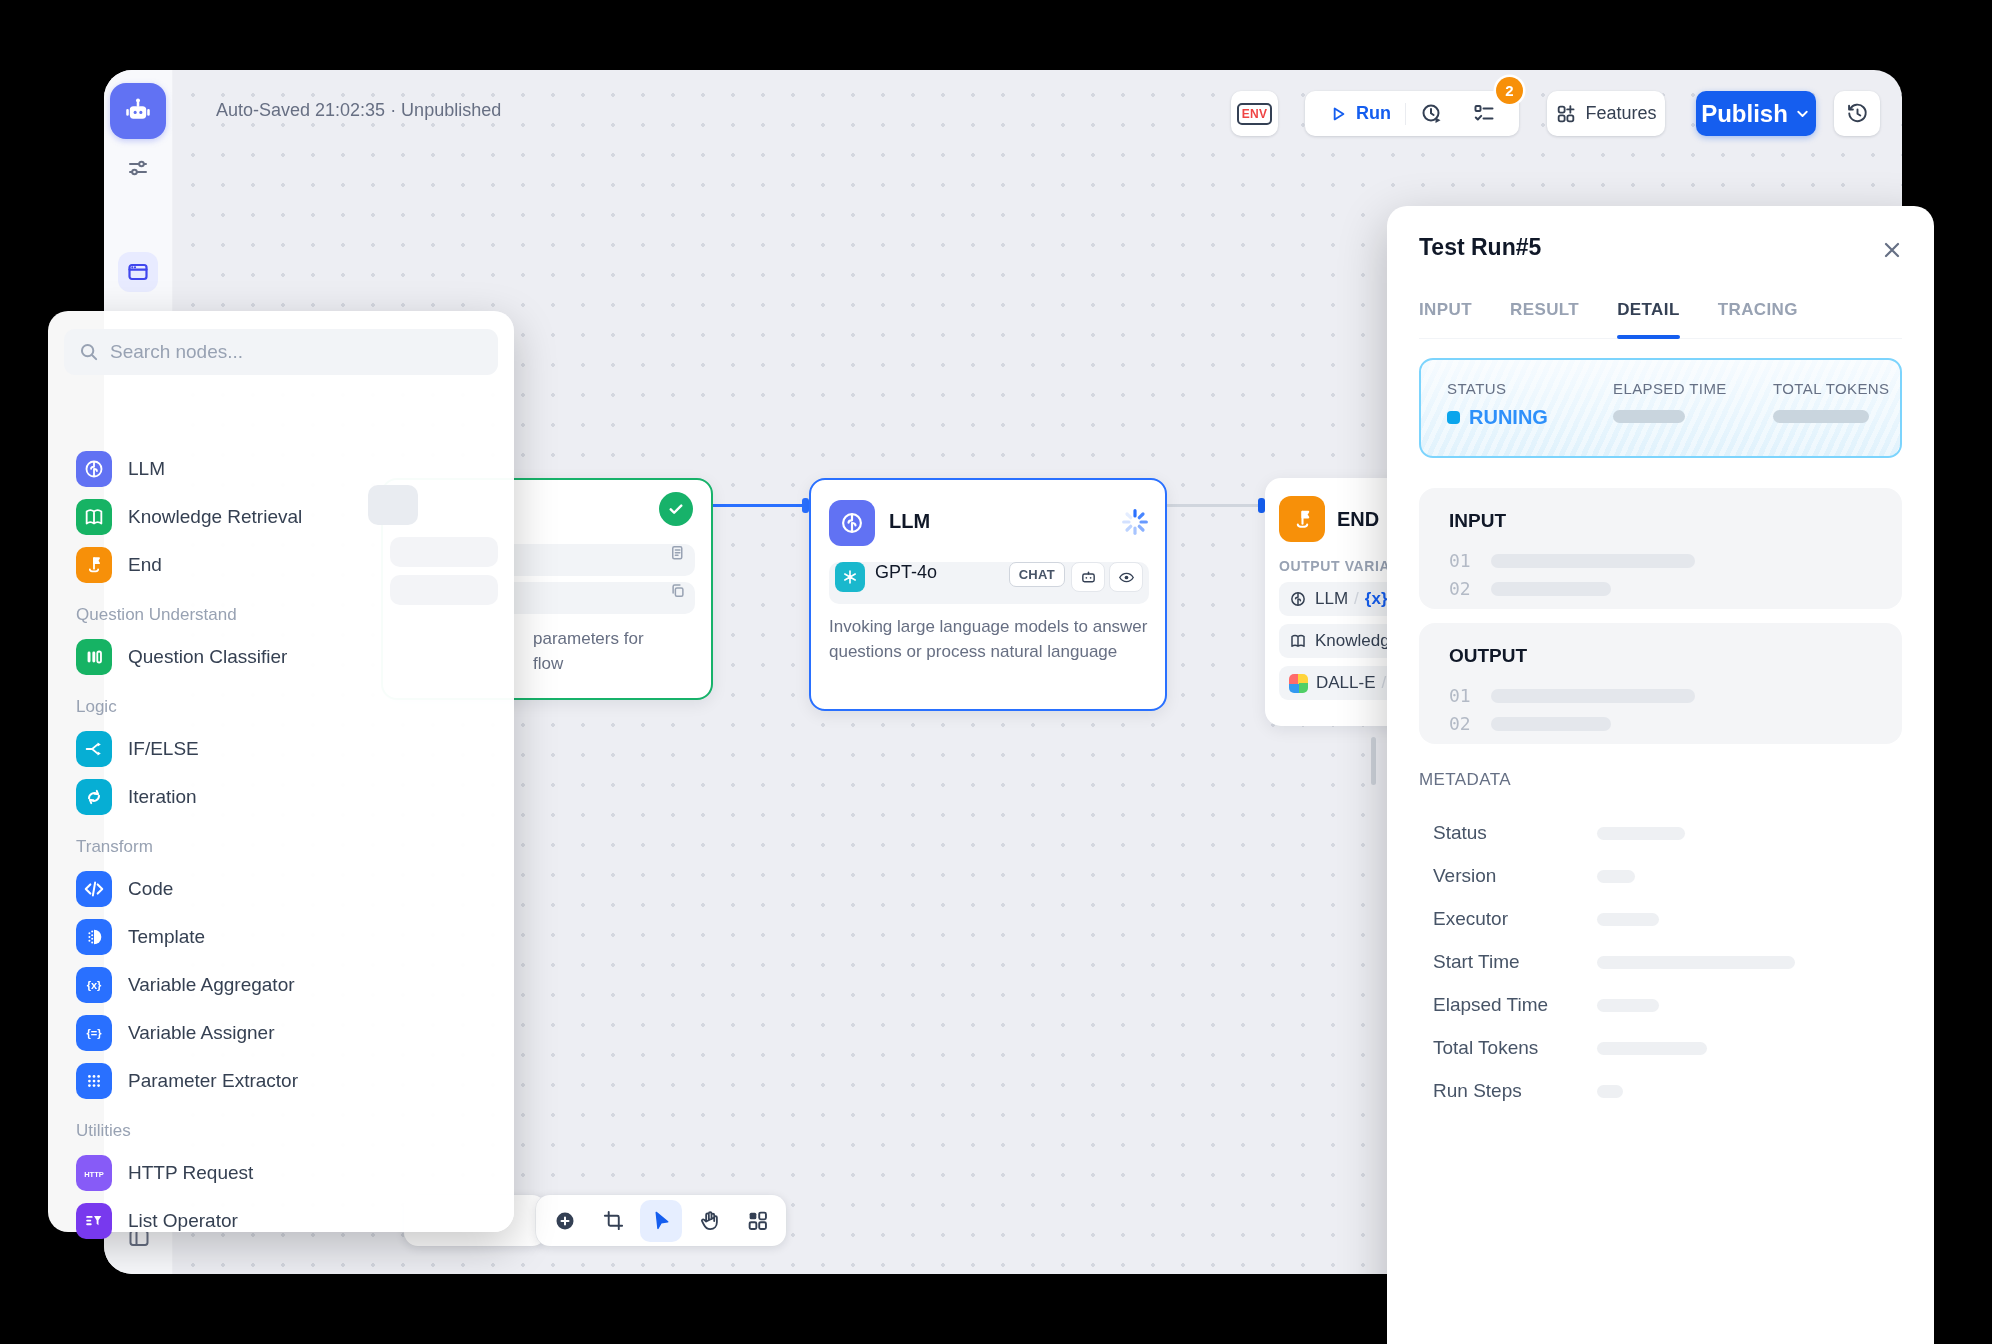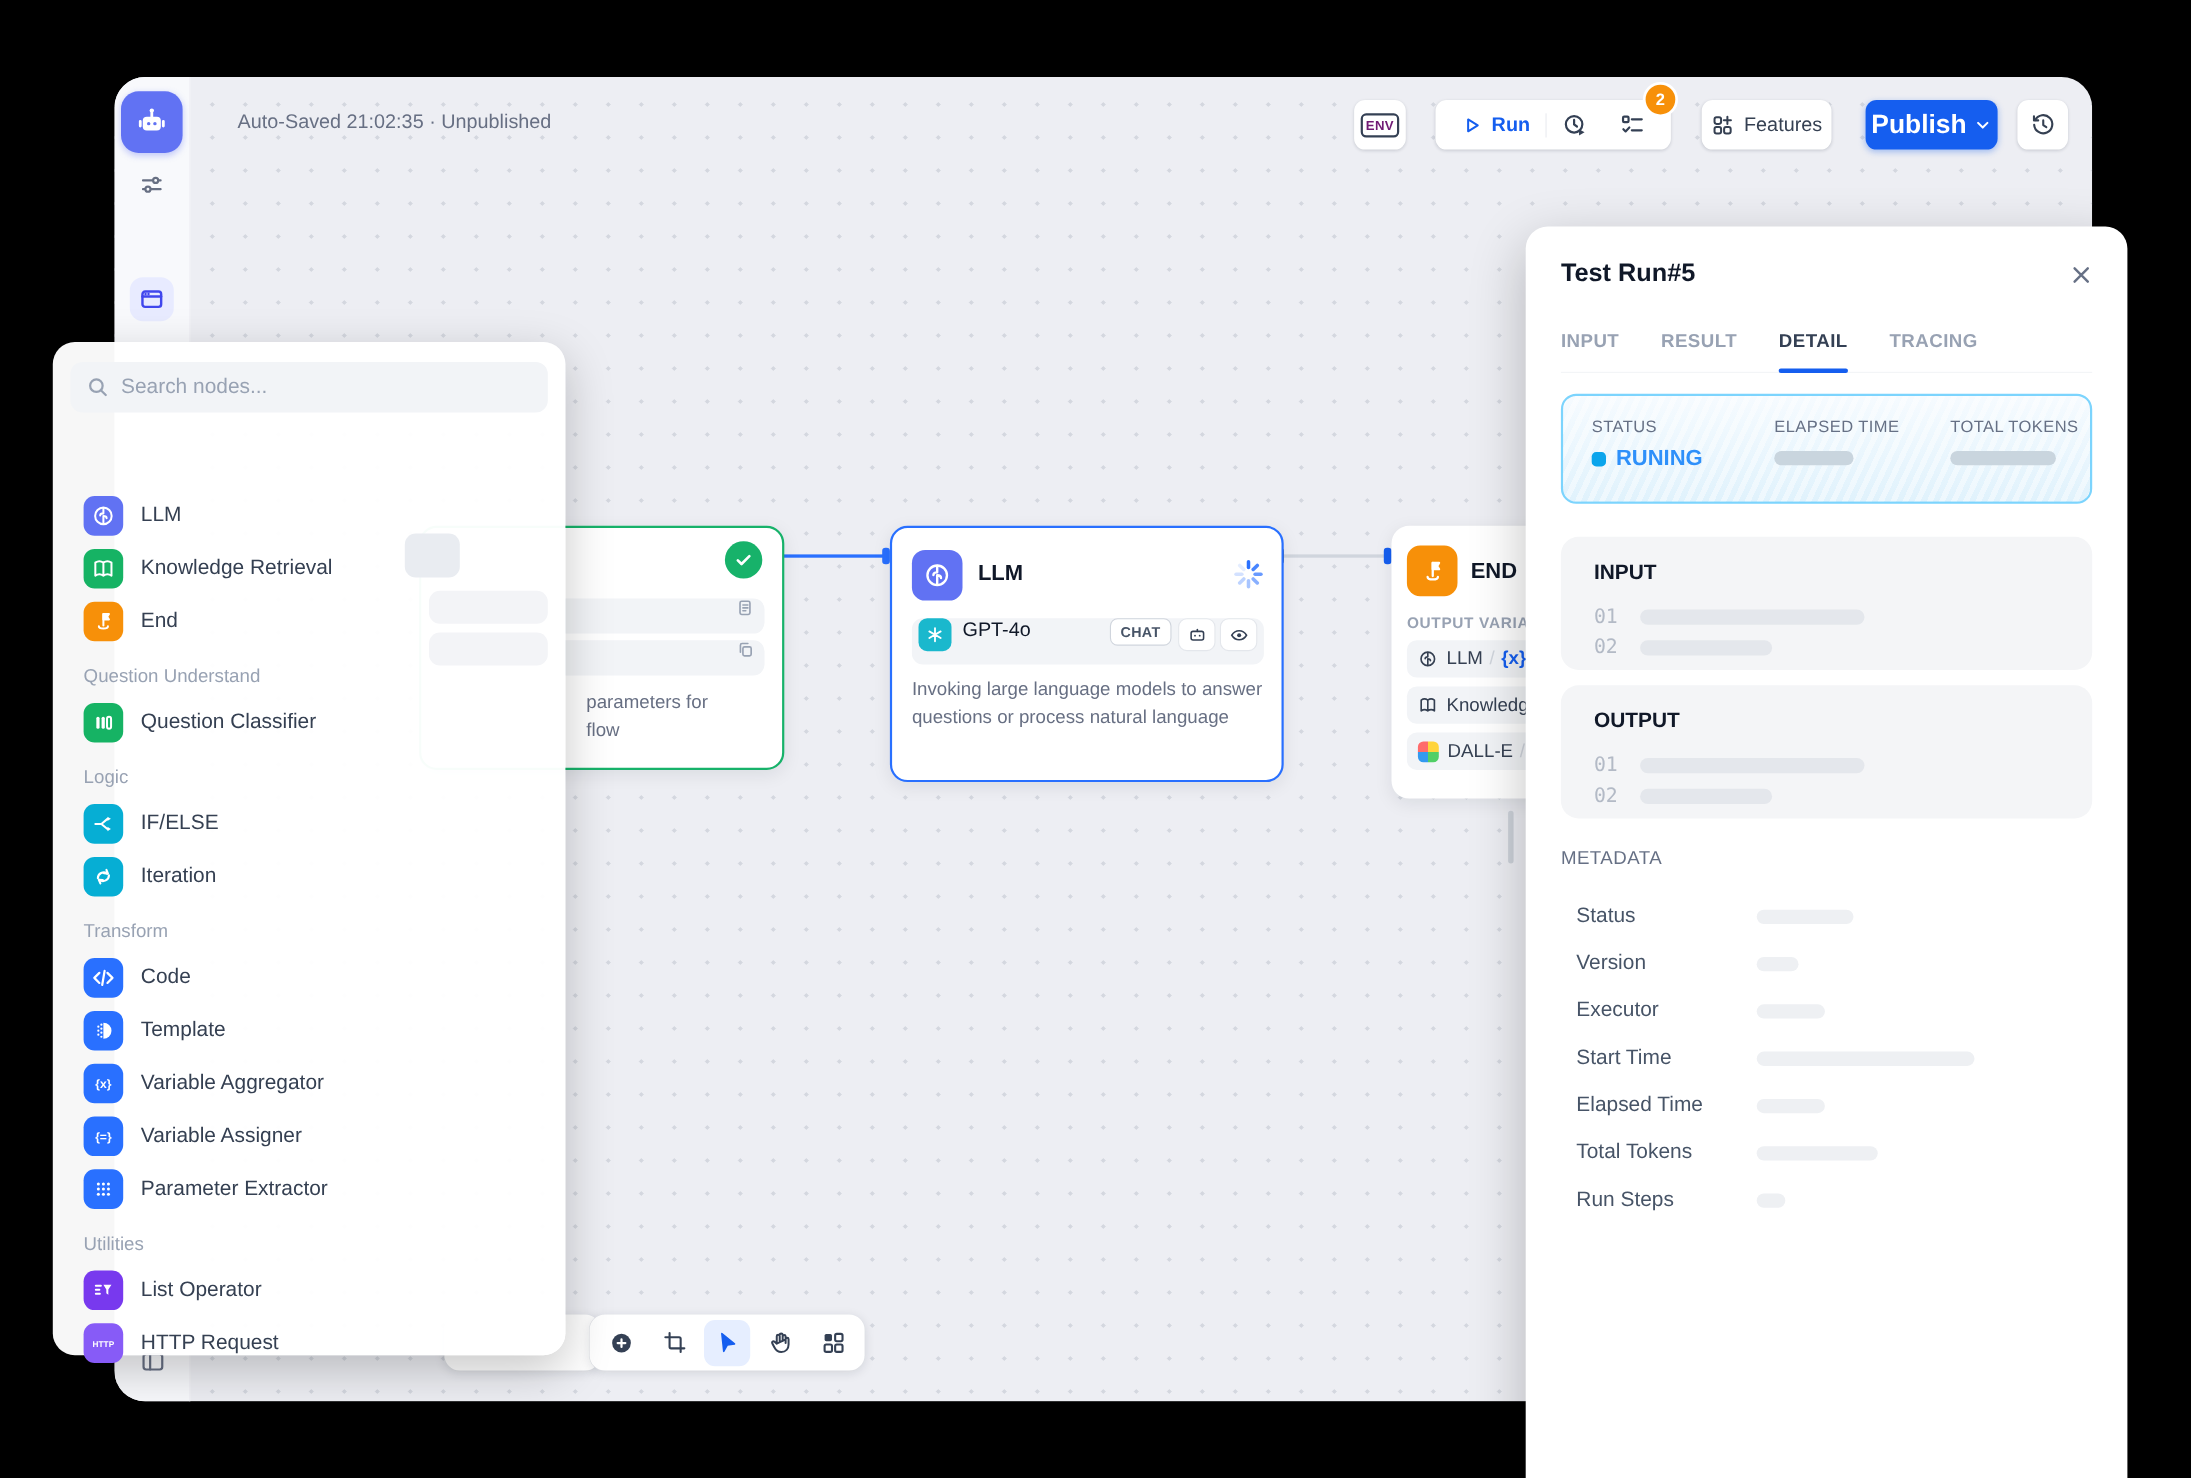--- a/index.html
+++ b/index.html
@@ -13,21 +13,21 @@
   .logo{left:6px;top:13px;width:56px;height:56px;border-radius:16px;display:flex;align-items:center;justify-content:center;box-shadow:0 2px 6px rgba(97,114,243,.35);}
   .sideic{display:flex;align-items:center;justify-content:center;}
   .sideic.active{background:#e8ebff;border-radius:12px;}
   
   .autosave{left:112px;top:30px;font-size:18px;color:#676f83;}
   .tbtn{top:21px;height:45px;background:#fff;border-radius:10px;box-shadow:0 1px 3px rgba(16,24,40,.14),0 0 0 .5px #eaecf0;display:flex;align-items:center;justify-content:center;}
   .runlbl{font-size:18px;font-weight:700;color:#155eef;margin-left:8px;}
   .featlbl{font-size:18px;font-weight:500;color:#354052;margin-left:8px;}
   .pubbtn{top:21px;height:45px;background:#155eef;border-radius:10px;display:flex;align-items:center;justify-content:center;box-shadow:0 2px 6px rgba(21,94,239,.35);}
   .publbl{font-size:24px;font-weight:700;color:#fff;margin-right:6px;}
-  .envtxt{font-size:12px;font-weight:800;color:#701a75;border:2px solid #344054;border-radius:5px;padding:2px 3px;letter-spacing:.3px;}
+  .envtxt{font-size:12px;font-weight:800;color:#ef4444;border:2px solid #344054;border-radius:5px;padding:2px 3px;letter-spacing:.3px;}
   .vline{width:1px;height:22px;background:#eaecf0;}
   .badge{width:27px;height:27px;border-radius:50%;background:#f79009;color:#fff;font-size:15px;font-weight:700;display:flex;align-items:center;justify-content:center;box-shadow:0 0 0 2.5px #fff;}
   
   .node{background:#fff;border-radius:16px;box-shadow:0 4px 16px rgba(16,24,40,.08);}
   .tile{border-radius:10px;display:flex;align-items:center;justify-content:center;}
   .ntitle{font-size:20px;font-weight:700;color:#101828;}
   .gpill{background:#f2f4f7;border-radius:10px;display:flex;align-items:flex-start;}
   .chat{border:1.5px solid #d0d5dd;background:#fff;border-radius:7px;font-size:13px;font-weight:600;color:#475467;padding:4px 9px;letter-spacing:.3px;}
   .chip{border:1.5px solid #e4e7ec;background:#fff;border-radius:8px;width:32px;height:28px;display:flex;align-items:center;justify-content:center;}
   .ndesc{font-size:17px;line-height:25px;color:#676f83;}
@@ -448,35 +448,35 @@
             <circle cx="7" cy="17" r="1.5"></circle>
             <circle cx="12" cy="17" r="1.5"></circle>
             <circle cx="17" cy="17" r="1.5"></circle>
           </svg>
         </span>
       <span class="nlabel">Parameter Extractor</span>
     </div>
 
     <div class="nsec">Utilities</div>
     <div class="nitem">
+      <span class="tile" style="background-color: rgb(135, 91, 247);">
+          <svg class="ic" width="24" height="24" viewBox="0 0 24 24">
+            <text x="12" y="15.5" text-anchor="middle" font-size="7.5" font-weight="bold" fill="#fff" font-family="Liberation Sans">HTTP</text>
+          </svg>
+        </span>
+      <span class="nlabel">HTTP Request</span>
+    </div>
+    <div class="nitem">
       <span class="tile" style="background-color: rgb(120, 57, 238);">
           <svg class="ic" width="22" height="22" viewBox="0 0 24 24" fill="none" stroke="#fff" stroke-width="2" stroke-linecap="round">
             <path d="M4.5 7.5h5M4.5 11.5h3.5M4.5 15.5h4"></path>
             <path d="M12 6.5h8l-3.1 4.6v5.4l-2-1.6v-3.8z" fill="#fff" stroke="none"></path>
           </svg>
         </span>
       <span class="nlabel">List Operator</span>
-    </div>
-    <div class="nitem">
-      <span class="tile" style="background-color: rgb(135, 91, 247);">
-          <svg class="ic" width="24" height="24" viewBox="0 0 24 24">
-            <text x="12" y="15.5" text-anchor="middle" font-size="7.5" font-weight="bold" fill="#fff" font-family="Liberation Sans">HTTP</text>
-          </svg>
-        </span>
-      <span class="nlabel">HTTP Request</span>
     </div>
   </div>
 </div>
 
 <div id="rpanel" class="abs">
   <div class="abs rtitle">Test Run#5</div>
   <div class="abs" style="right:30px;top:32px;">
     <svg class="ic" width="24" height="24" viewBox="0 0 24 24" fill="none" stroke="#667085" stroke-width="2.2" stroke-linecap="round">
         <path d="M6 6l12 12M18 6L6 18"></path>
       </svg>

